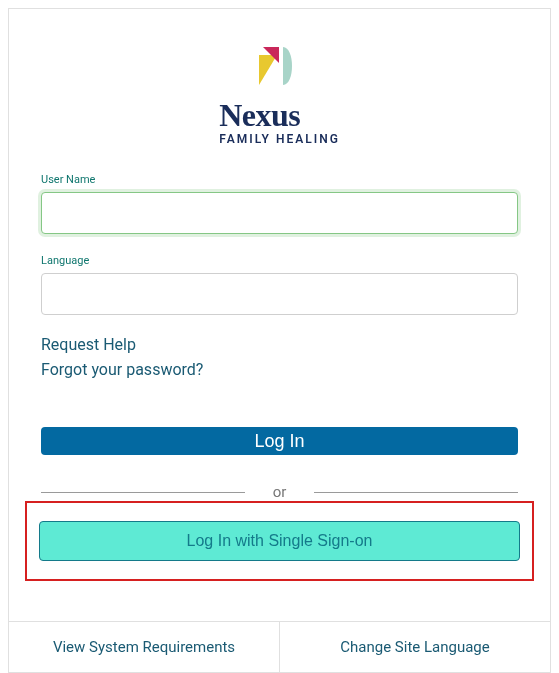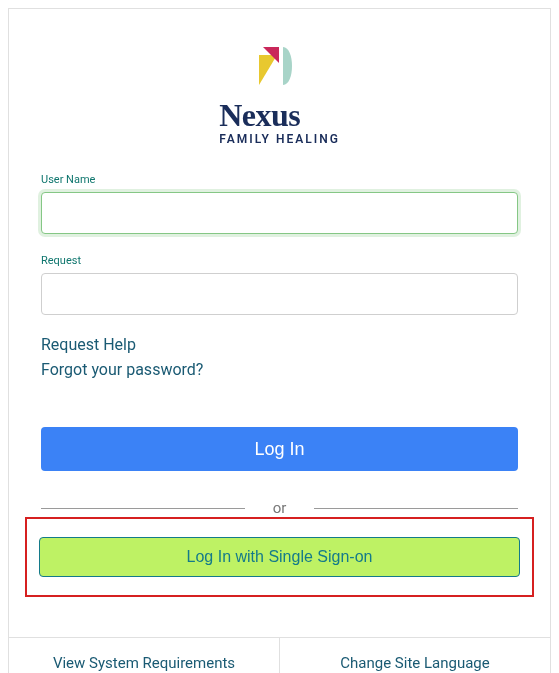--- a/index.html
+++ b/index.html
@@ -73,22 +73,22 @@
     .text-link {
       display: block;
       color: #1a5a73;
       font-size: 16px;
       text-decoration: none;
       margin-bottom: 6px;
       cursor: pointer;
     }
     .btn-login {
       width: 100%;
-      height: 44px;
-      background: #3b82f6;
+      height: 28px;
+      background: #0369a1;
       color: #fff;
       border: none;
       border-radius: 4px;
       font-size: 18px;
       cursor: pointer;
       margin-bottom: 28px;
     }
     .divider-row {
       display: flex;
       align-items: center;
@@ -104,21 +104,21 @@
       font-size: 15px;
     }
     .highlight-box {
       border: 2px solid #d62020;
       padding: 18px 12px 18px 12px;
       margin: 0 -16px 40px -16px;
     }
     .btn-sso {
       width: 100%;
       height: 40px;
-      background: #bef264;
+      background: #5eead4;
       border: 1px solid #147a8a;
       color: #147a8a;
       border-radius: 4px;
       font-size: 16px;
       cursor: pointer;
     }
     .footer-row {
       display: flex;
       border-top: 1px solid #e0e0e0;
       margin: 0 -32px;
@@ -150,21 +150,21 @@
     </div>
     <div class="wordmark">
       <span class="wordmark-nexus">Nexus</span>
       <span class="wordmark-sub">FAMILY HEALING</span>
     </div>
   </div>
 
   <label class="form-label">User Name</label>
   <input type="text" class="form-input focused" value="" style="">
 
-  <label class="form-label">Request</label>
+  <label class="form-label">Language</label>
   <input type="password" class="form-input" value="" style="">
 
   <div class="link-stack">
     <a class="text-link">Request Help</a>
     <a class="text-link">Forgot your password?</a>
   </div>
 
   <button class="btn-login">Log In</button>
 
   <div class="divider-row">

